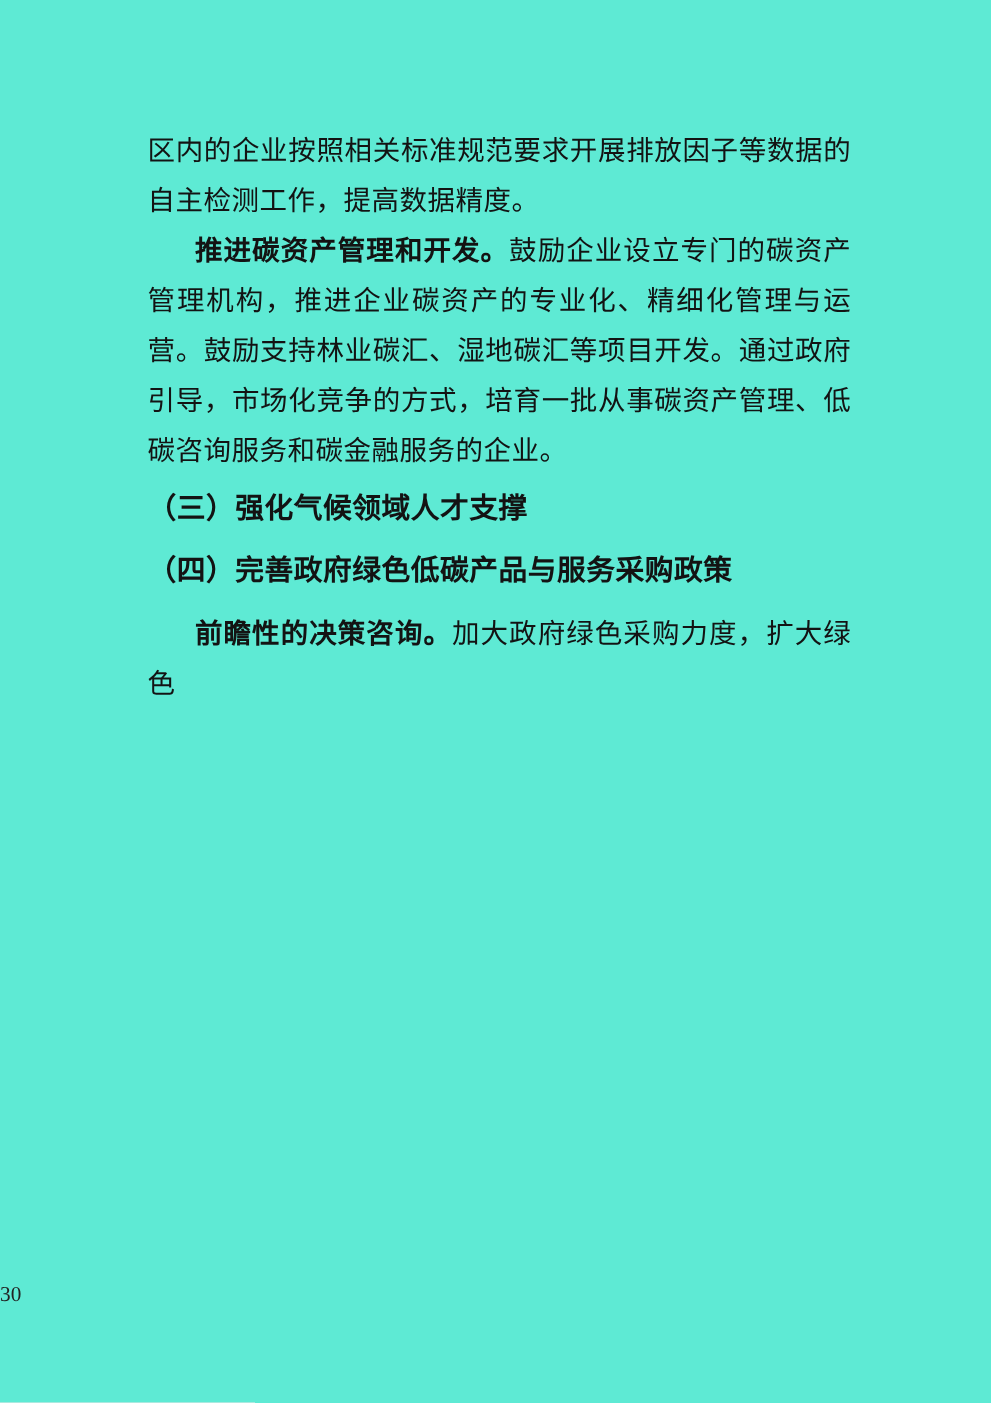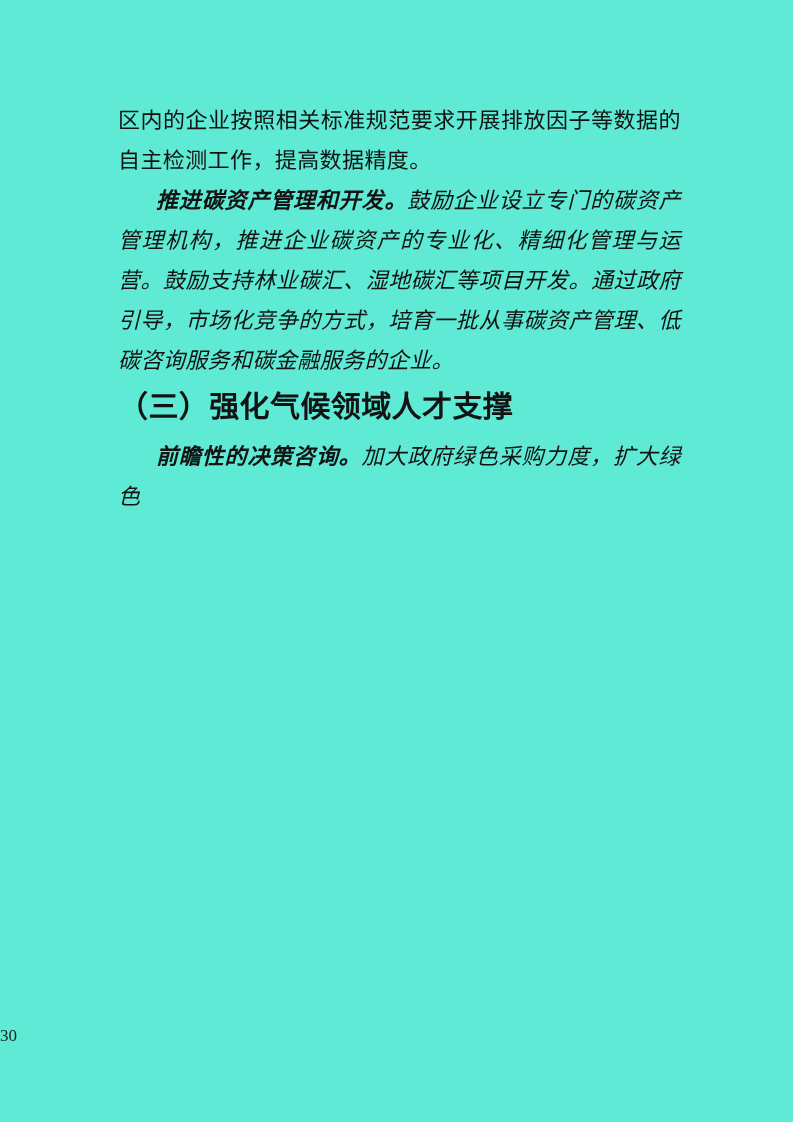--- a/index.html
+++ b/index.html
@@ -28,28 +28,27 @@
     margin: 0;
     font-size: 22px;
     line-height: 40px;
     text-align: justify;
     text-justify: inter-ideograph;
     word-break: break-all;
     letter-spacing: 0.4px;
   }
   .par.indent {
     text-indent: 38px;
-    font-style: italic;
   }
   .par .lead {
     font-weight: 700;
   }
   .heading {
     margin: 6px 0 10px 0;
-    font-size: 30px;
+    font-size: 23px;
     line-height: 40px;
     font-weight: 700;
     text-align: justify;
     word-break: break-all;
     letter-spacing: 0.4px;
   }
   .page-number {
     position: absolute;
     top: 1026px;
     left: 0;
@@ -67,19 +66,20 @@
   <div class="page-body">
 
     <p class="par"><span>区内的企业按照相关标准规范要求开展排放因子等数据的自主检测工作，提高数据精度。</span></p>
 
     <p class="par indent"><span class="lead">推进碳资产管理和开发。</span><span>鼓励企业设立专门的碳资产管理机构，推进企业碳资产的专业化、精细化管理与运营。鼓励支持林业碳汇、湿地碳汇等项目开发。通过政府引导，市场化竞争的方式，培育一批从事碳资产管理、低碳咨询服务和碳金融服务的企业。</span></p>
 
     <h3 class="heading">（三）强化气候领域人才支撑</h3>
 
 
 
+    <h3 class="heading">（四）完善政府绿色低碳产品与服务采购政策</h3>
 
     <p class="par indent"><span class="lead">前瞻性的决策咨询。</span><span>加大政府绿色采购力度，扩大绿色</span></p>
 
   </div>
 
   <div class="page-number">30</div>
 </div>
 
 </body></html>

